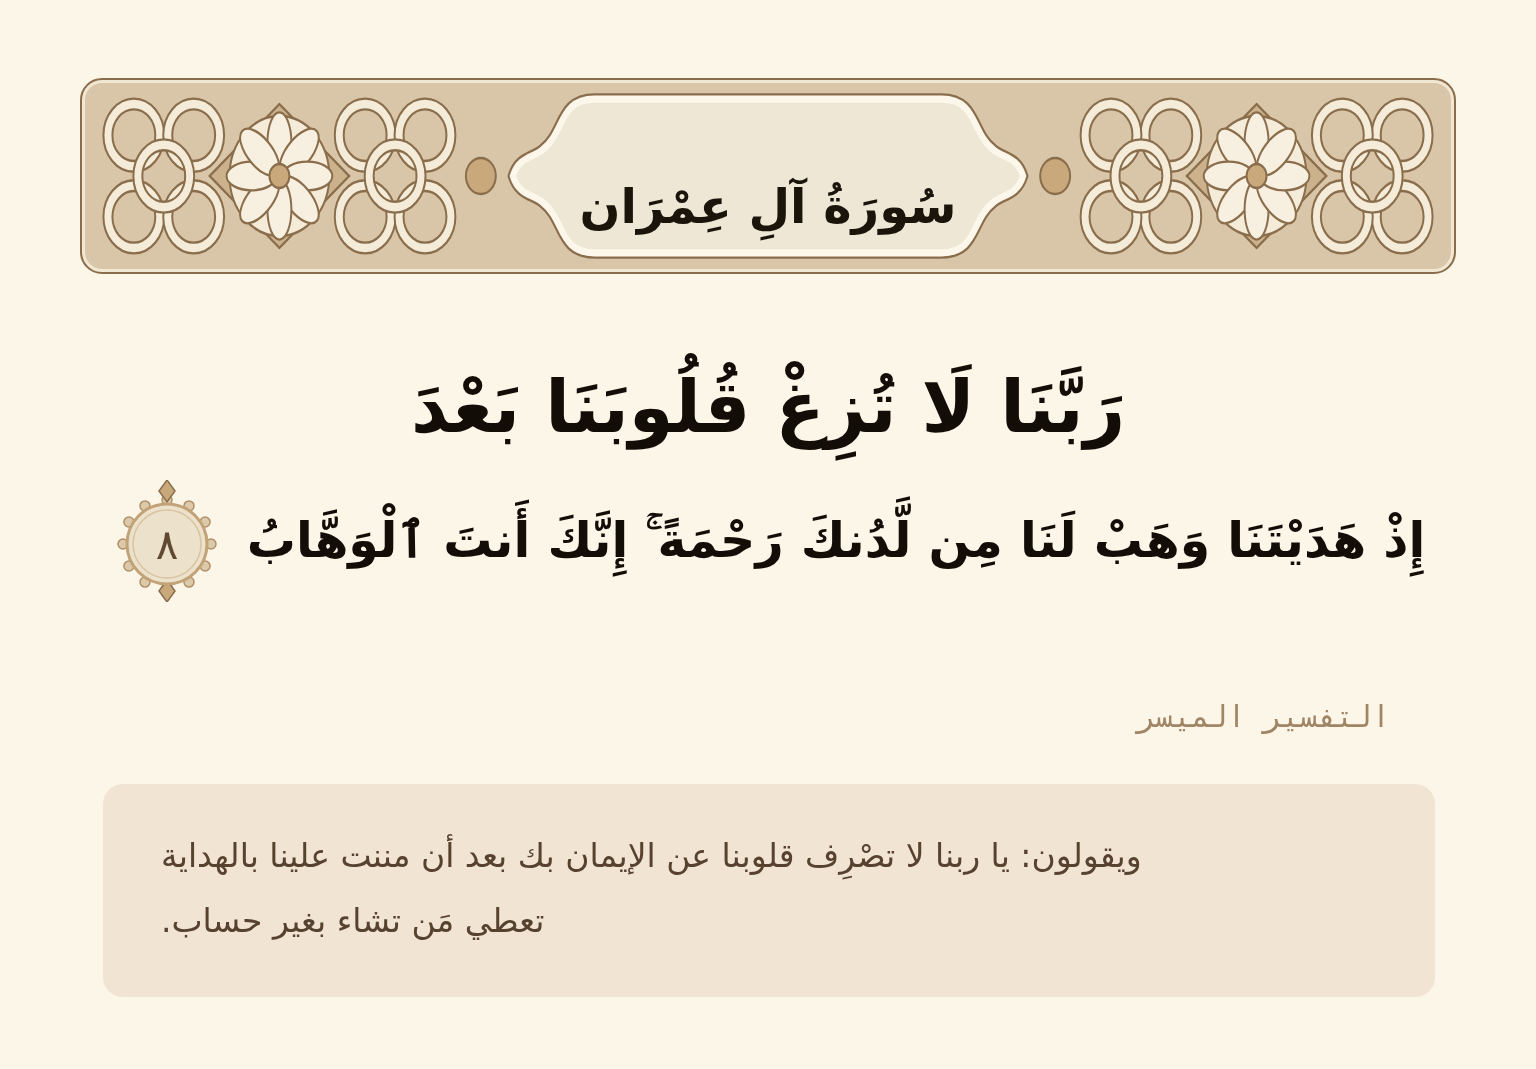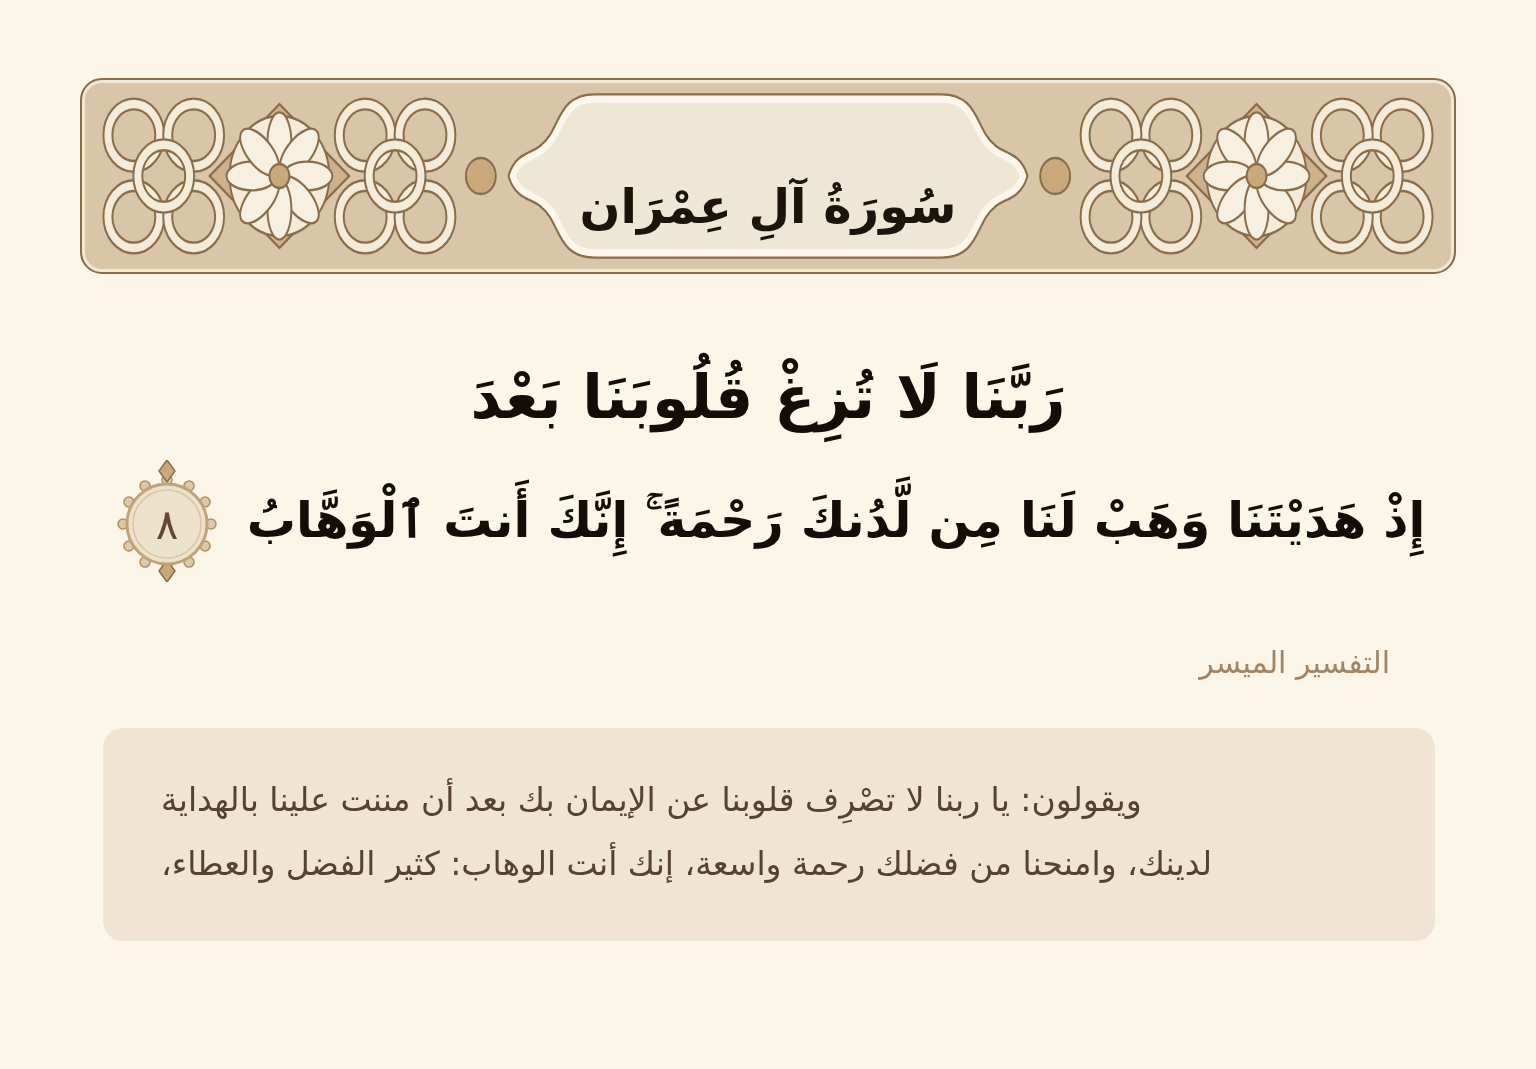--- a/index.html
+++ b/index.html
@@ -36,48 +36,49 @@
     direction: rtl;
     z-index: 2;
   }
   .verse {
     margin-top: 72px;
     text-align: center;
     direction: rtl;
     color: #120d07;
   }
   .verse-line1 {
-    font-size: 60px;
+    font-size: 72px;
     font-weight: 700;
     line-height: 1.7;
   }
   .verse-line2-row {
     margin-top: 12px;
     display: flex;
     direction: rtl;
     justify-content: center;
     align-items: center;
     gap: 24px;
   }
   .verse-line2 {
     font-size: 49px;
     font-weight: 700;
     line-height: 1.6;
     white-space: nowrap;
     text-align: right;
   }
   .tafsir-label {
-    margin-top: 60px;
+    margin-top: 96px;
     margin-bottom: 44px;
     padding-right: 146px;
     text-align: right;
     direction: rtl;
     font-size: 30px;
     line-height: 1.4;
     color: #a08565;
+    font-family: Liberation Mono, monospace;
   }
   .tafsir-box {
     margin: 0 101px 0 103px;
     background: #f1e4d3;
     border-radius: 20px;
     padding: 40px 58px 44px;
     box-sizing: border-box;
     direction: rtl;
     text-align: left;
     font-size: 33px;
@@ -161,16 +162,16 @@
         <circle cx="56" cy="64" r="34" fill="none" stroke="#d8c4a2" stroke-width="1.5"></circle>
         <text x="56" y="79" font-size="42" text-anchor="middle" fill="#604832" font-family="DejaVu Sans, sans-serif">٨</text>
       </svg>
     </div>
   </section>
 
   <div class="tafsir-label">التفسير الميسر</div>
 
   <section class="tafsir-box">
     <div>ويقولون: يا ربنا لا تصْرِف قلوبنا عن الإيمان بك بعد أن مننت علينا بالهداية</div>
-    <div>لدينك، وامنحنا من فضلك رحمة واسعة، إنك أنت الوهاب: كثير الفضل والعطاء،</div>
+    <div>تعطي مَن تشاء بغير حساب.</div>
   </section>
 
 </main>
 
 </body></html>

